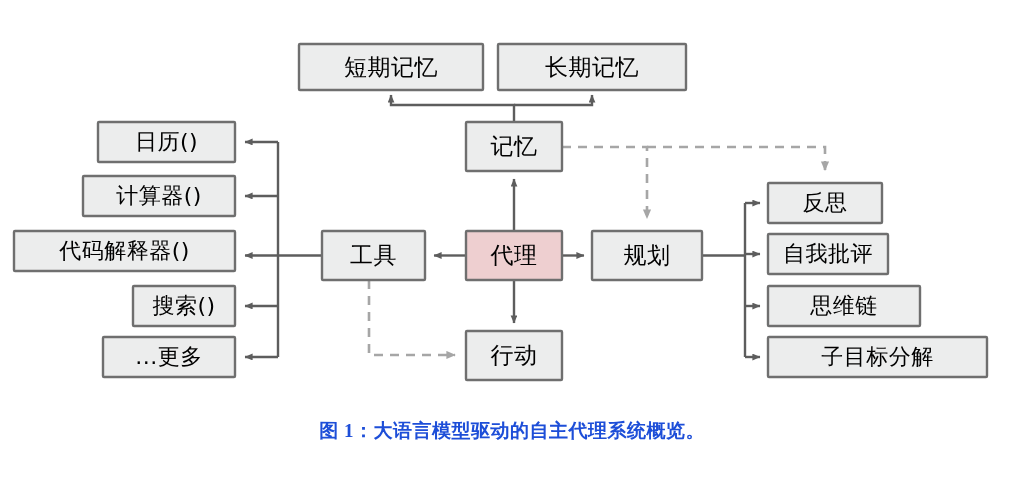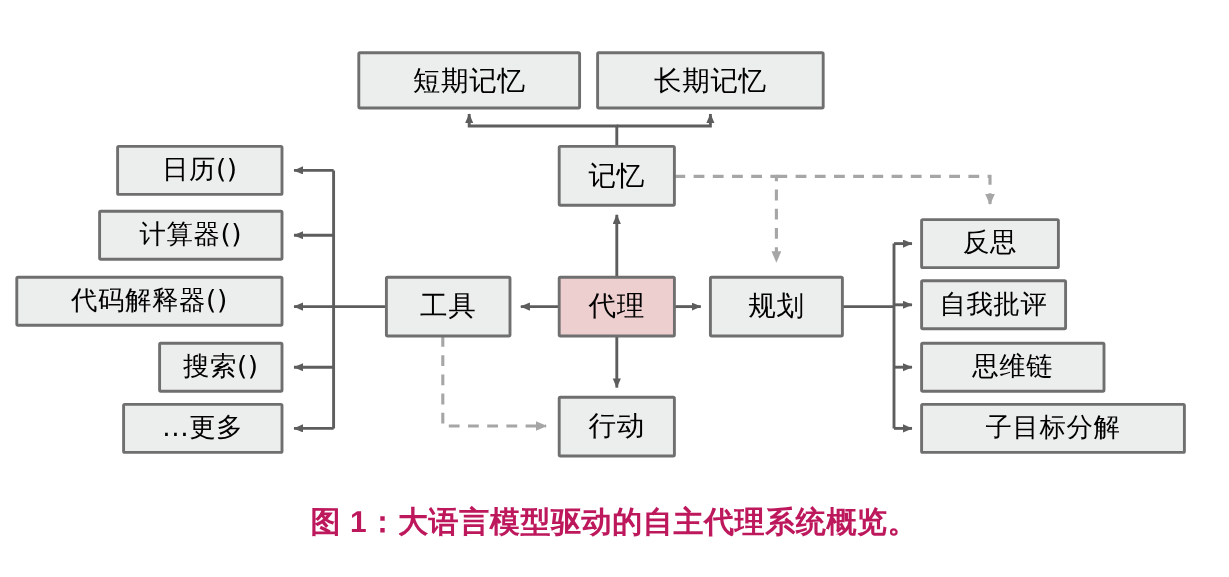--- a/index.html
+++ b/index.html
@@ -56,24 +56,24 @@
     stroke-width: 2.6;
     fill: none;
     stroke-dasharray: 9 7;
   }
   .caption {
     position: absolute;
     left: 0;
     top: 418px;
     width: 1024px;
     text-align: center;
-    font-family: Liberation Sans, sans-serif;
-    font-size: 25px;
+    font-family: Liberation Serif, serif;
+    font-size: 19px;
     font-weight: bold;
-    color: #be185d;
+    color: #1d4ed8;
     letter-spacing: 0.5px;
   }
 </style>
 </head>
 <body>
 
 <div id="figure-root">
 
   <svg id="diagram" viewBox="0 0 1024 481">
     <defs>

